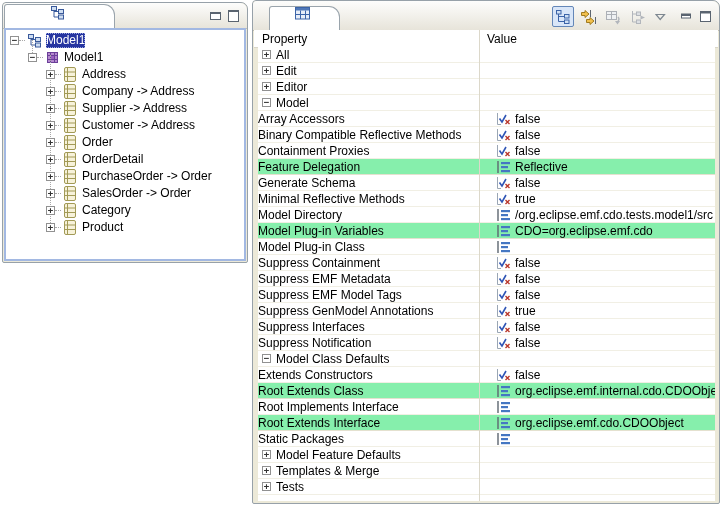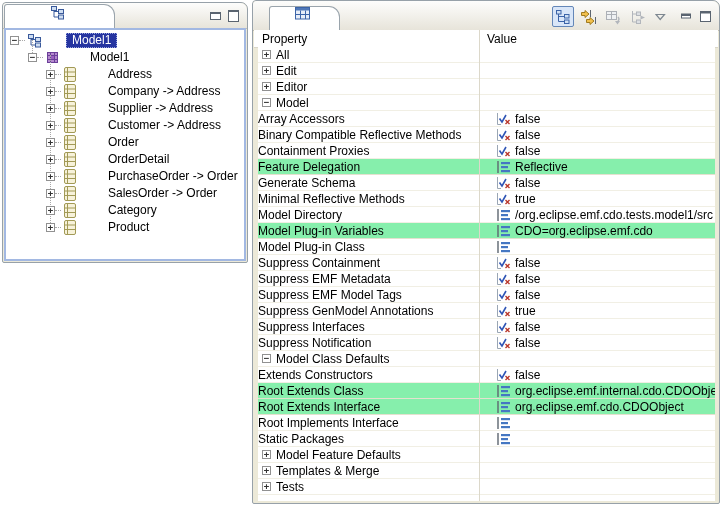--- a/index.html
+++ b/index.html
@@ -24,21 +24,21 @@
   #editor-content{position:absolute;left:1px;right:1px;top:25px;bottom:1px;background:#fff;
     border:2px solid #a2b8e2;box-sizing:border-box;overflow:hidden;}
   #tree{position:relative;padding-top:2px;}
   .trow{display:flex;align-items:center;height:17px;white-space:nowrap;}
   .tindent{flex:none;}
   .ebox{flex:none;width:9px;height:9px;box-sizing:border-box;border:1px solid #919191;background:#fff;
     display:inline-flex;align-items:center;justify-content:center;
     font:bold 9px "DejaVu Sans Mono",monospace;color:#333;line-height:7px;position:relative;z-index:2;}
   .hstub{flex:none;width:6px;height:0;border-top:1px dotted #a8a8a8;}
   .ticon{flex:none;width:15px;height:15px;margin:0 4px 0 2px;display:inline-flex;}
-  .tlabel{padding:0 6px;line-height:15px;margin-left:20px;}
+  .tlabel{padding:0 0;line-height:15px;}
   .tlabel.selected{background:#2635a0;color:#fff;outline:1px dotted #9aa6e0;outline-offset:-1px;}
   .vline{position:absolute;width:0;border-left:1px dotted #a8a8a8;z-index:1;}
   
   #props-panel{left:252px;top:0;width:468px;height:504px;}
   #props-tabbar{height:29px;border-radius:4px 7px 0 0;padding-left:15px;}
   .toolbar{margin-left:auto;display:flex;align-items:center;gap:3px;padding:0 6px 3px 0;}
   .tbtn{width:20px;height:19px;display:inline-flex;align-items:center;justify-content:center;border:1px solid transparent;border-radius:2px;}
   .tbtn.pressed{border-color:#6487b8;background:#d9e6f8;}
   .tbtn.small{width:14px;}
   .tb-sep{width:4px;}
@@ -615,53 +615,53 @@
               <g fill="#4577c2">
                 <rect x="5" y="2" width="9" height="2.2"></rect>
                 <rect x="5" y="6" width="7" height="2.2"></rect>
                 <rect x="5" y="10" width="9" height="2.2"></rect>
               </g>
             </svg>
           </span>
           <span>org.eclipse.emf.internal.cdo.CDOObjectImpl</span>
         </div>
       </div>
-      <div class="prow hl">
-        <div class="pname isprop">
-          <span>Root Extends Interface</span>
+      <div class="prow">
+        <div class="pname isprop">
+          <span>Root Implements Interface</span>
         </div>
         <div class="pval">
           <span class="vicon">
             <svg width="15" height="14" viewBox="0 0 15 14">
               <path stroke="#5d6670" stroke-width="1.4" d="M2 1 V13"></path>
               <g fill="#4577c2">
                 <rect x="5" y="2" width="9" height="2.2"></rect>
                 <rect x="5" y="6" width="7" height="2.2"></rect>
                 <rect x="5" y="10" width="9" height="2.2"></rect>
               </g>
             </svg>
           </span>
-          <span>org.eclipse.emf.cdo.CDOObject</span>
-        </div>
-      </div>
-      <div class="prow">
-        <div class="pname isprop">
-          <span>Root Implements Interface</span>
+        </div>
+      </div>
+      <div class="prow hl">
+        <div class="pname isprop">
+          <span>Root Extends Interface</span>
         </div>
         <div class="pval">
           <span class="vicon">
             <svg width="15" height="14" viewBox="0 0 15 14">
               <path stroke="#5d6670" stroke-width="1.4" d="M2 1 V13"></path>
               <g fill="#4577c2">
                 <rect x="5" y="2" width="9" height="2.2"></rect>
                 <rect x="5" y="6" width="7" height="2.2"></rect>
                 <rect x="5" y="10" width="9" height="2.2"></rect>
               </g>
             </svg>
           </span>
+          <span>org.eclipse.emf.cdo.CDOObject</span>
         </div>
       </div>
       <div class="prow">
         <div class="pname isprop">
           <span>Static Packages</span>
         </div>
         <div class="pval">
           <span class="vicon">
             <svg width="15" height="14" viewBox="0 0 15 14">
               <path stroke="#5d6670" stroke-width="1.4" d="M2 1 V13"></path>

